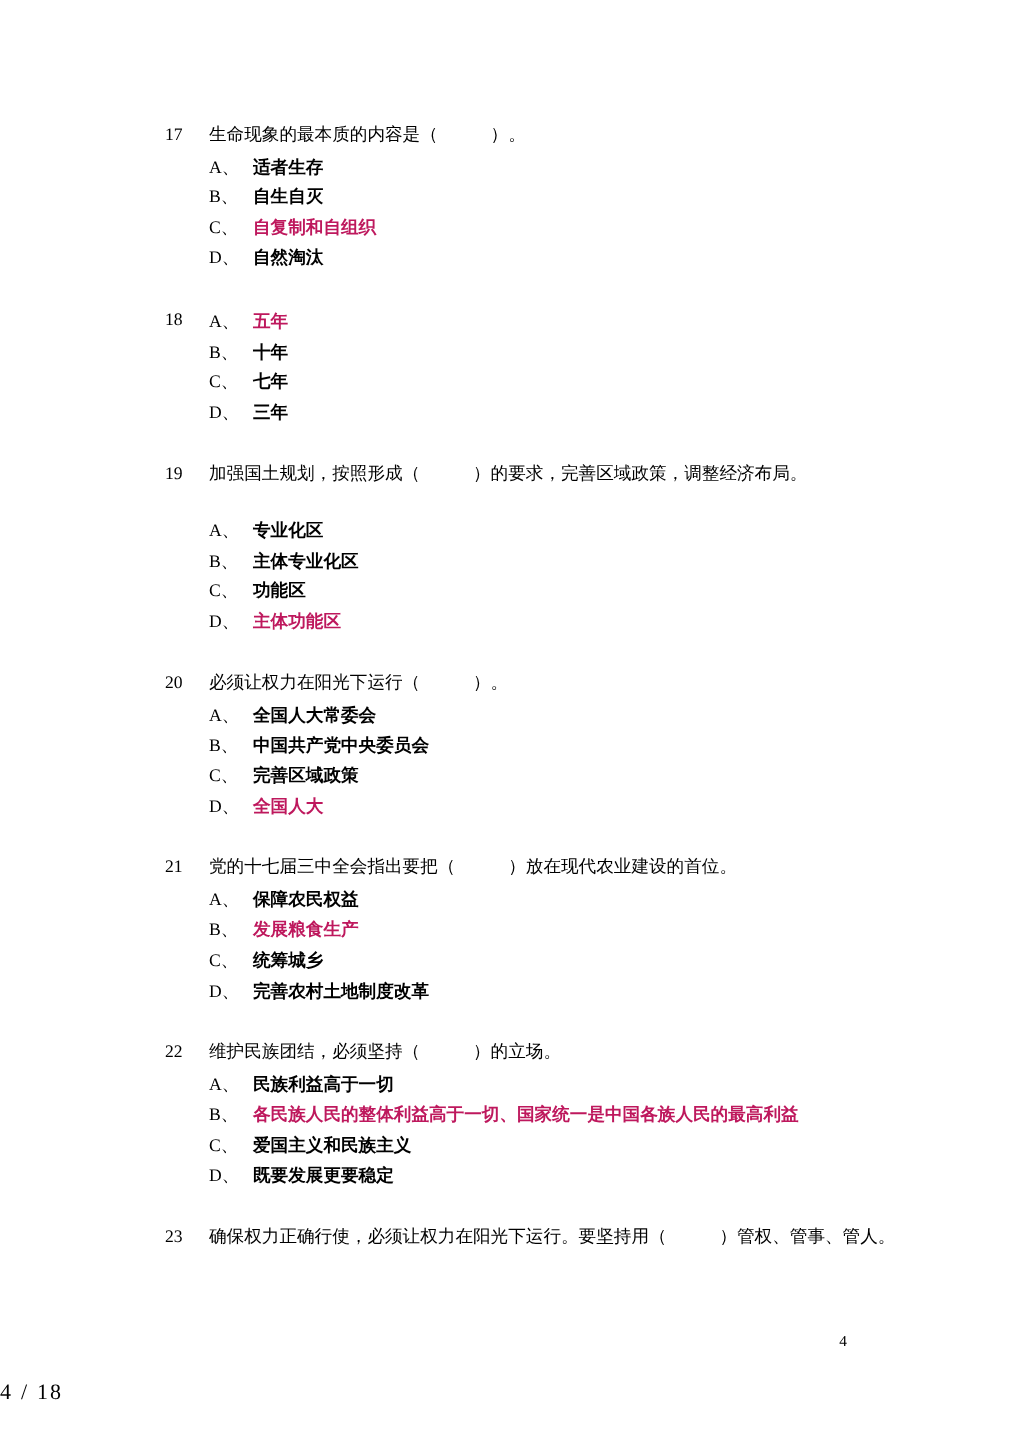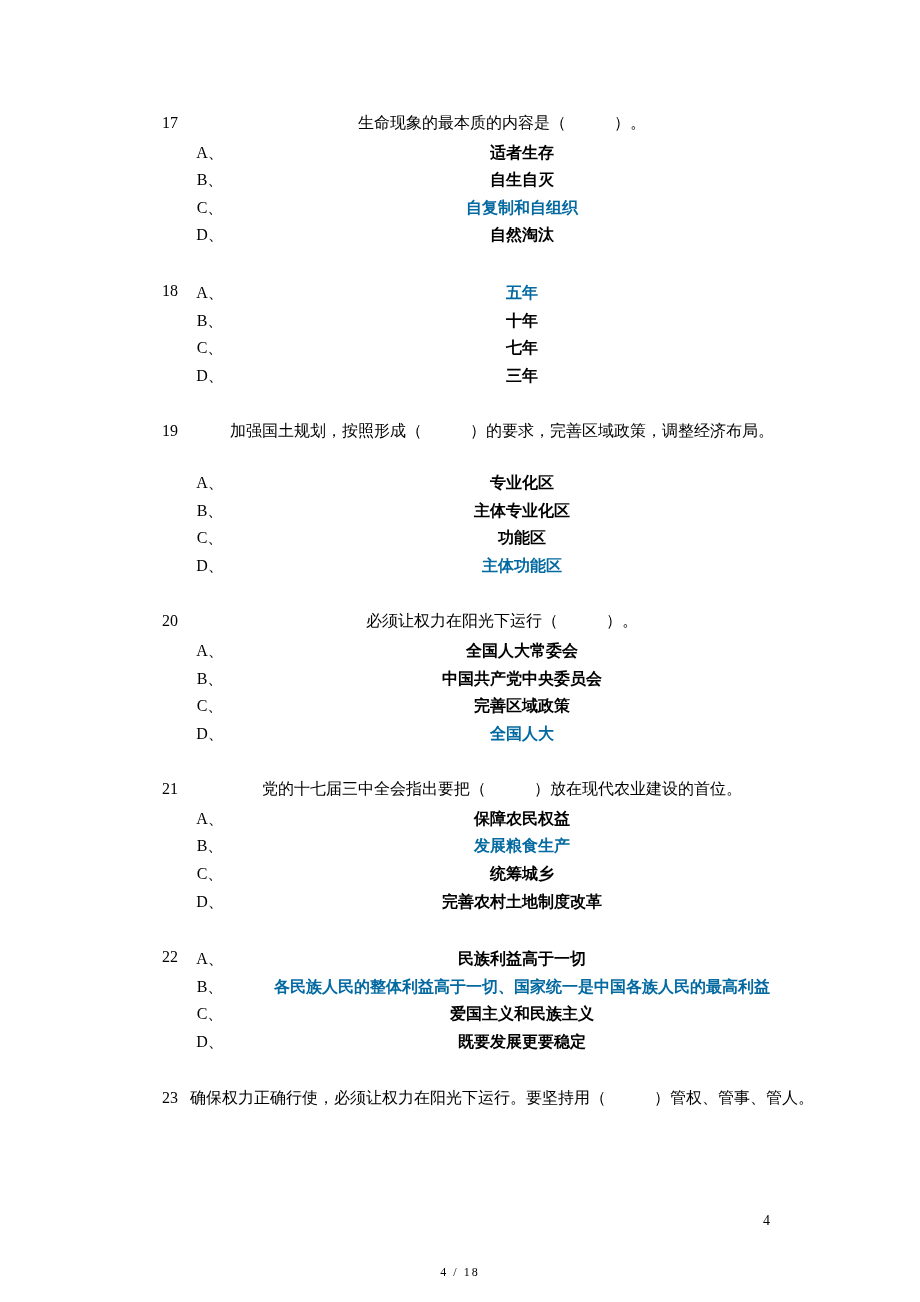--- a/index.html
+++ b/index.html
@@ -8,21 +8,20 @@
       height: 1302px;
       background: #ffffff;
       font-family: "SimSun", "宋体", serif;
       font-size: 16px;
       color: #000000;
       position: relative;
       line-height: 1.6;
     }
     .page-content {
       padding: 110px 106px 0 150px;
-      text-align: center;
     }
     .question-block {
       margin-bottom: 28px;
     }
     .question-row {
       display: flex;
       align-items: flex-start;
     }
     .q-number {
       width: 40px;
@@ -48,37 +47,36 @@
       font-family: "Times New Roman", serif;
       font-size: 16px;
       width: 40px;
       flex-shrink: 0;
     }
     .option-text {
       flex: 1;
       font-weight: bold;
     }
     .highlighted {
-      color: #0369a1;
+      color: #be185d;
     }
     .page-corner-number {
       position: absolute;
       right: 150px;
       top: 1210px;
       font-family: "Times New Roman", serif;
       font-size: 14px;
     }
     .page-footer {
       position: absolute;
       left: 0;
       right: 0;
       bottom: 20px;
-      text-align: center;
-      font-family: "Times New Roman", serif;
-      font-size: 12px;
+      font-family: "Times New Roman", serif;
+      font-size: 20px;
       letter-spacing: 2px;
     }
   </style>
 </head>
 <body>
 
 <div class="page-content">
     <div class="question-block">
       <div class="question-row">
         <div class="q-number">17</div>
@@ -205,20 +203,21 @@
               <div class="option-text">完善农村土地制度改革</div>
             </div>
           </div>
         </div>
       </div>
     </div>
     <div class="question-block">
       <div class="question-row">
         <div class="q-number">22</div>
         <div class="q-body">
+          <div class="q-stem">维护民族团结，必须坚持（　　　）的立场。</div>
           <div class="options">
             <div class="option-row">
               <div class="option-letter">A、</div>
               <div class="option-text">民族利益高于一切</div>
             </div>
             <div class="option-row">
               <div class="option-letter">B、</div>
               <div class="option-text highlighted">各民族人民的整体利益高于一切、国家统一是中国各族人民的最高利益</div>
             </div>
             <div class="option-row">

